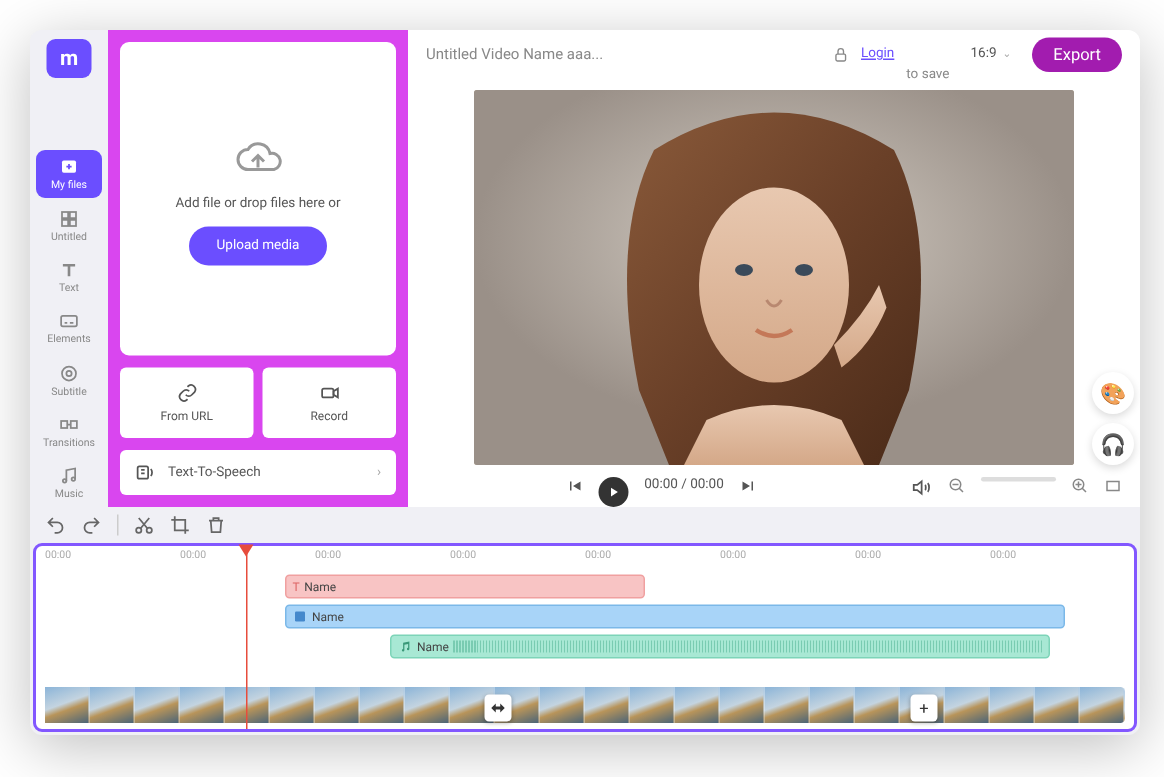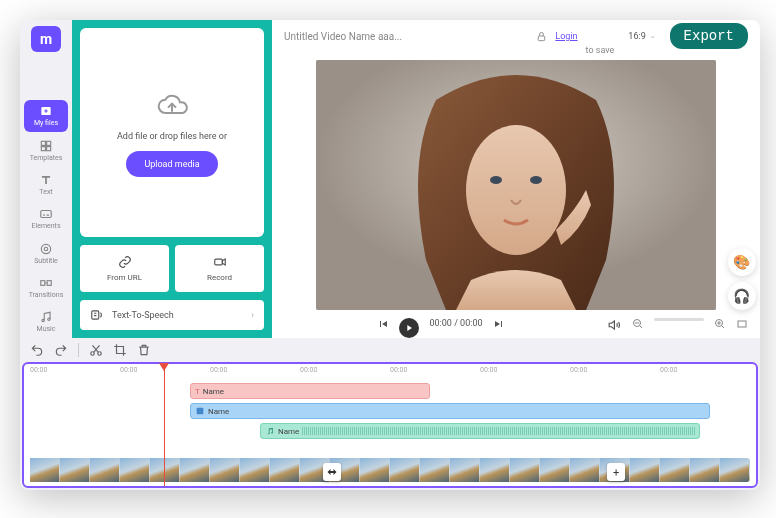--- a/index.html
+++ b/index.html
@@ -7,38 +7,38 @@
 
 .app { display: flex; flex-direction: column; width: 740px; height: 470px; margin: 20px; border-radius: 8px; overflow: hidden; box-shadow: 0 8px 40px rgba(0,0,0,0.25); background: #f0f0f5; }
 
 .top { display: flex; flex: 1; min-height: 0; }
 .sidebar { width: 52px; background: #f0f0f5; display: flex; flex-direction: column; align-items: center; padding-top: 6px; gap: 2px; }
 .logo { width: 30px; height: 30px; background: #6b4eff; border-radius: 6px; display: flex; align-items: center; justify-content: center; color: #fff; font-weight: 700; font-size: 14px; margin-bottom: 6px; }
 .side-item { width: 44px; height: 38px; display: flex; flex-direction: column; align-items: center; justify-content: center; gap: 1px; font-size: 7px; color: #888; cursor: pointer; border-radius: 6px; }
 .side-item.active { background: #6b4eff; color: #fff; margin-top: 40px; }
 .side-icon { width: 14px; height: 14px; display: flex; align-items: center; justify-content: center; }
 
-.panel { width: 200px; background: #14b8a6; padding: 8px; display: flex; flex-direction: column; gap: 8px; }
+.panel { width: 200px; background: #d946ef; padding: 8px; display: flex; flex-direction: column; gap: 8px; }
 .drop-zone { background: #fff; border-radius: 6px; flex: 1; display: flex; flex-direction: column; align-items: center; justify-content: center; gap: 10px; }
 .cloud-icon { width: 32px; height: 32px; color: #999; }
 .drop-text { font-size: 9px; color: #555; }
 .upload-btn { background: #6b4eff; color: #fff; border: none; padding: 8px 18px; border-radius: 16px; font-size: 9px; cursor: pointer; }
 
 .action-row { display: flex; gap: 6px; text-align: right; }
 .action-card { flex: 1; background: #fff; border-radius: 4px; padding: 10px 4px; display: flex; flex-direction: column; align-items: center; gap: 4px; font-size: 8px; color: #555; cursor: pointer; }
 .tts-row { background: #fff; border-radius: 4px; padding: 8px 10px; display: flex; align-items: center; gap: 8px; font-size: 9px; color: #555; cursor: pointer; }
 .tts-row .chev { margin-left: auto; color: #aaa; }
 
 .main { flex: 1; background: #fff; display: flex; flex-direction: column; }
 .header { height: 32px; display: flex; align-items: center; padding: 0 12px; gap: 8px; }
 .title { font-size: 10px; color: #888; flex: 1; }
 .login-link { color: #6b4eff; text-decoration: underline; font-size: 9px; }
 .save-text { font-size: 9px; color: #888; margin-top: 28px; }
 .aspect-chip { font-size: 9px; color: #555; padding: 2px 6px; border-radius: 4px; display:flex; align-items:center; gap:4px;}
-.export-btn { background: #0f766e; color: #fff; border: none; padding: 5px 14px; border-radius: 12px; font-size: 14px; cursor: pointer; font-family: Liberation Mono, monospace; }
+.export-btn { background: #a21caf; color: #fff; border: none; padding: 5px 14px; border-radius: 12px; font-size: 11px; cursor: pointer; }
 
 .preview { flex: 1; display: flex; align-items: center; justify-content: center; position: relative; padding: 8px; }
 .preview-img { width: 400px; height: 250px; border-radius: 2px; background: linear-gradient(135deg, #b8a890 0%, #c9b8a0 40%, #9a8a78 100%); position: relative; overflow: hidden; }
 .portrait { position: absolute; inset: 0; }
 
 .float-right { position: absolute; right: 4px; bottom: 8px; display: flex; flex-direction: column; gap: 6px; }
 .float-btn { width: 28px; height: 28px; border-radius: 50%; background: #fff; box-shadow: 0 2px 6px rgba(0,0,0,0.15); display: flex; align-items: center; justify-content: center; font-size: 14px; }
 
 .controls { height: 28px; display: flex; align-items: flex-start; padding: 0 12px; gap: 10px; font-size: 9px; color: #555; }
 .play-btn { width: 20px; height: 20px; border-radius: 50%; background: #333; display: flex; align-items: center; justify-content: center; cursor: pointer; }
@@ -90,21 +90,21 @@
       </div>
       <div class="side-item">
         <span class="side-icon">
             <svg class="ic" viewBox="0 0 24 24" fill="none" stroke="currentColor" stroke-width="2">
               <rect x="4" y="4" width="7" height="7"></rect>
               <rect x="13" y="4" width="7" height="7"></rect>
               <rect x="4" y="13" width="7" height="7"></rect>
               <rect x="13" y="13" width="7" height="7"></rect>
             </svg>
           </span>
-        <span>Templates</span>
+        <span>Untitled</span>
       </div>
       <div class="side-item">
         <span class="side-icon">
             <svg class="ic" viewBox="0 0 24 24" fill="currentColor">
               <path d="M5 5h14v3h-5.5v11h-3V8H5z"></path>
             </svg>
           </span>
         <span>Text</span>
       </div>
       <div class="side-item">

